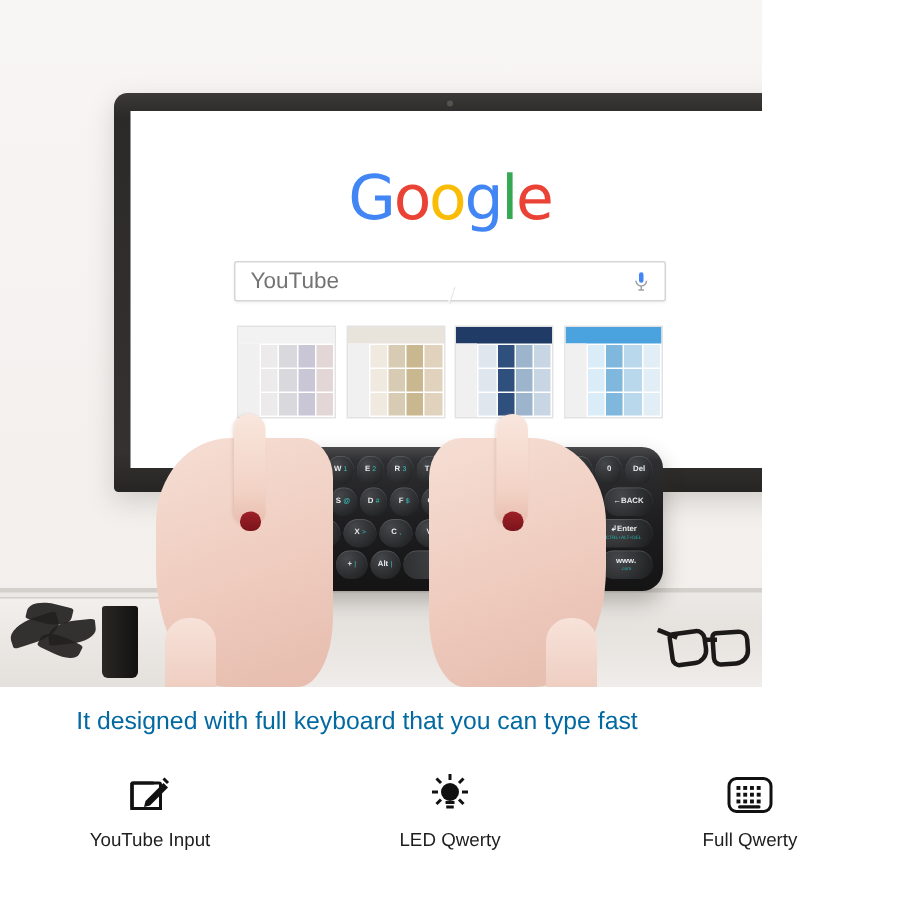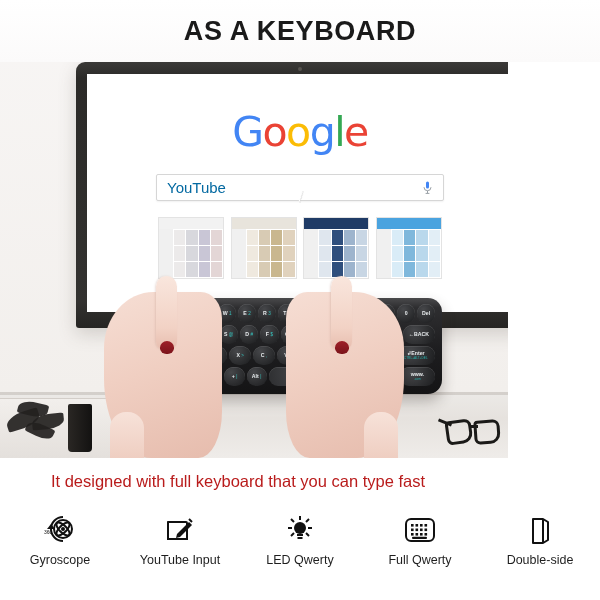--- a/index.html
+++ b/index.html
@@ -121,21 +121,21 @@
   .goog-logo span { display: inline-block; }
   .searchbar {
     position: absolute; top: 100px; left: 50%; margin-left: -144px;
     width: 288px; height: 27px;
     background: #ffffff; border: 1px solid #d6d6d6; border-radius: 2px;
     box-shadow: 0 1px 2px rgba(0,0,0,0.06);
     display: flex; align-items: center;
   }
   .search-text {
     flex: 1; padding-left: 10px;
-    font-size: 15px; color: #0369a1;
+    font-size: 15px; color: #737373;
   }
   .mic-icon {
     width: 22px; margin-right: 5px; display: flex;
     align-items: center; justify-content: center;
   }
   .cursor-arrow {
     position: absolute; left: 50%; margin-left: -2px; top: 118px;
     width: 0; height: 0;
     border-left: 7px solid #ffffff;
     border-bottom: 10px solid transparent;
@@ -211,21 +211,21 @@
   }
   .thumb-finger {
     position: absolute; top: 120px; width: 34px; height: 60px;
     background: linear-gradient(180deg,#f7e2d9,#ecc8ba);
     border-radius: 16px 16px 14px 14px; z-index: 12;
   }
 
   
   .tagline {
     position: absolute; top: 472px; left: 0; width: 476px;
-    text-align: center; font-size: 16.5px; color: #b91c1c;
+    text-align: center; font-size: 16.5px; color: #0369a1;
   }
 
   
   .features {
     position: absolute; top: 512px; left: 0; width: 600px; height: 78px;
     display: flex;
   }
   .feature {
     flex: 1; display: flex; flex-direction: column;
     align-items: center; justify-content: flex-start;
@@ -606,42 +606,24 @@
       <div class="thumb-finger" style="left:6px;"></div>
     </div>
     <div class="hand right">
       <div class="finger" style="right:52px;">
         <div class="thumbnail-nail"></div>
       </div>
       <div class="thumb-finger" style="right:6px;"></div>
     </div>
   </div>
 
-  <div class="header">
-    <div class="header-title">AS A KEYBOARD</div>
-  </div>
 
   <div class="tagline">It designed with full keyboard that you can type fast</div>
 
   <div class="features">
-      <div class="feature">
-        <div class="feature-icon">
-          <svg width="34" height="30" viewBox="0 0 34 30">
-            <circle cx="20" cy="14" r="9" stroke="#111" fill="none" stroke-width="2"></circle>
-            <ellipse cx="20" cy="14" rx="8.5" ry="3.6" stroke="#111" fill="none" stroke-width="2" transform="rotate(45 20 14)"></ellipse>
-            <ellipse cx="20" cy="14" rx="8.5" ry="3.6" stroke="#111" fill="none" stroke-width="2" transform="rotate(-45 20 14)"></ellipse>
-            <circle cx="20" cy="14" r="2" fill="#111"></circle>
-            <path d="M8 14a12 12 0 0 1 12-12" stroke="#111" fill="none" stroke-width="2"></path>
-            <path d="M8 14a12 12 0 0 0 12 12" stroke="#111" fill="none" stroke-width="2"></path>
-            <polygon points="8,9 12,14 4,14" fill="#111"></polygon>
-            <text x="1" y="19" font-size="5" fill="#111" font-family="sans-serif">360</text>
-          </svg>
-        </div>
-        <div class="feature-label">Gyroscope</div>
-      </div>
       <div class="feature">
         <div class="feature-icon">
           <svg width="32" height="30" viewBox="0 0 32 30">
             <path d="M4 7h14M4 7v17h19V12" stroke="#111" fill="none" stroke-width="2" stroke-linecap="round"></path>
             <path d="M4 7v17h19" stroke="#111" fill="none" stroke-width="2"></path>
             <rect x="4" y="7" width="19" height="17" stroke="#111" fill="none" stroke-width="2" rx="1"></rect>
             <path d="M13 19l12-12 3 3-12 12-4 1z" fill="#111"></path>
             <path d="M25 4l3 3" stroke="#111" fill="none" stroke-width="2"></path>
           </svg>
         </div>
@@ -680,24 +662,15 @@
               <rect x="7" y="16" width="2.6" height="2.6"></rect>
               <rect x="11.5" y="16" width="2.6" height="2.6"></rect>
               <rect x="16" y="16" width="2.6" height="2.6"></rect>
               <rect x="20.5" y="16" width="2.6" height="2.6"></rect>
               <rect x="8" y="19.8" width="15" height="2.2" rx="1"></rect>
             </g>
           </svg>
         </div>
         <div class="feature-label">Full Qwerty</div>
       </div>
-      <div class="feature">
-        <div class="feature-icon">
-          <svg width="26" height="30" viewBox="0 0 26 30">
-            <path d="M6 4h10l5 3v18l-5 3H6z" stroke="#111" fill="none" stroke-width="2" stroke-linejoin="round"></path>
-            <line x1="16" y1="4" x2="16" y2="28" stroke="#111" stroke-width="2"></line>
-          </svg>
-        </div>
-        <div class="feature-label">Double-side</div>
-      </div>
     </div>
 
 </div>
 
 </body></html>

